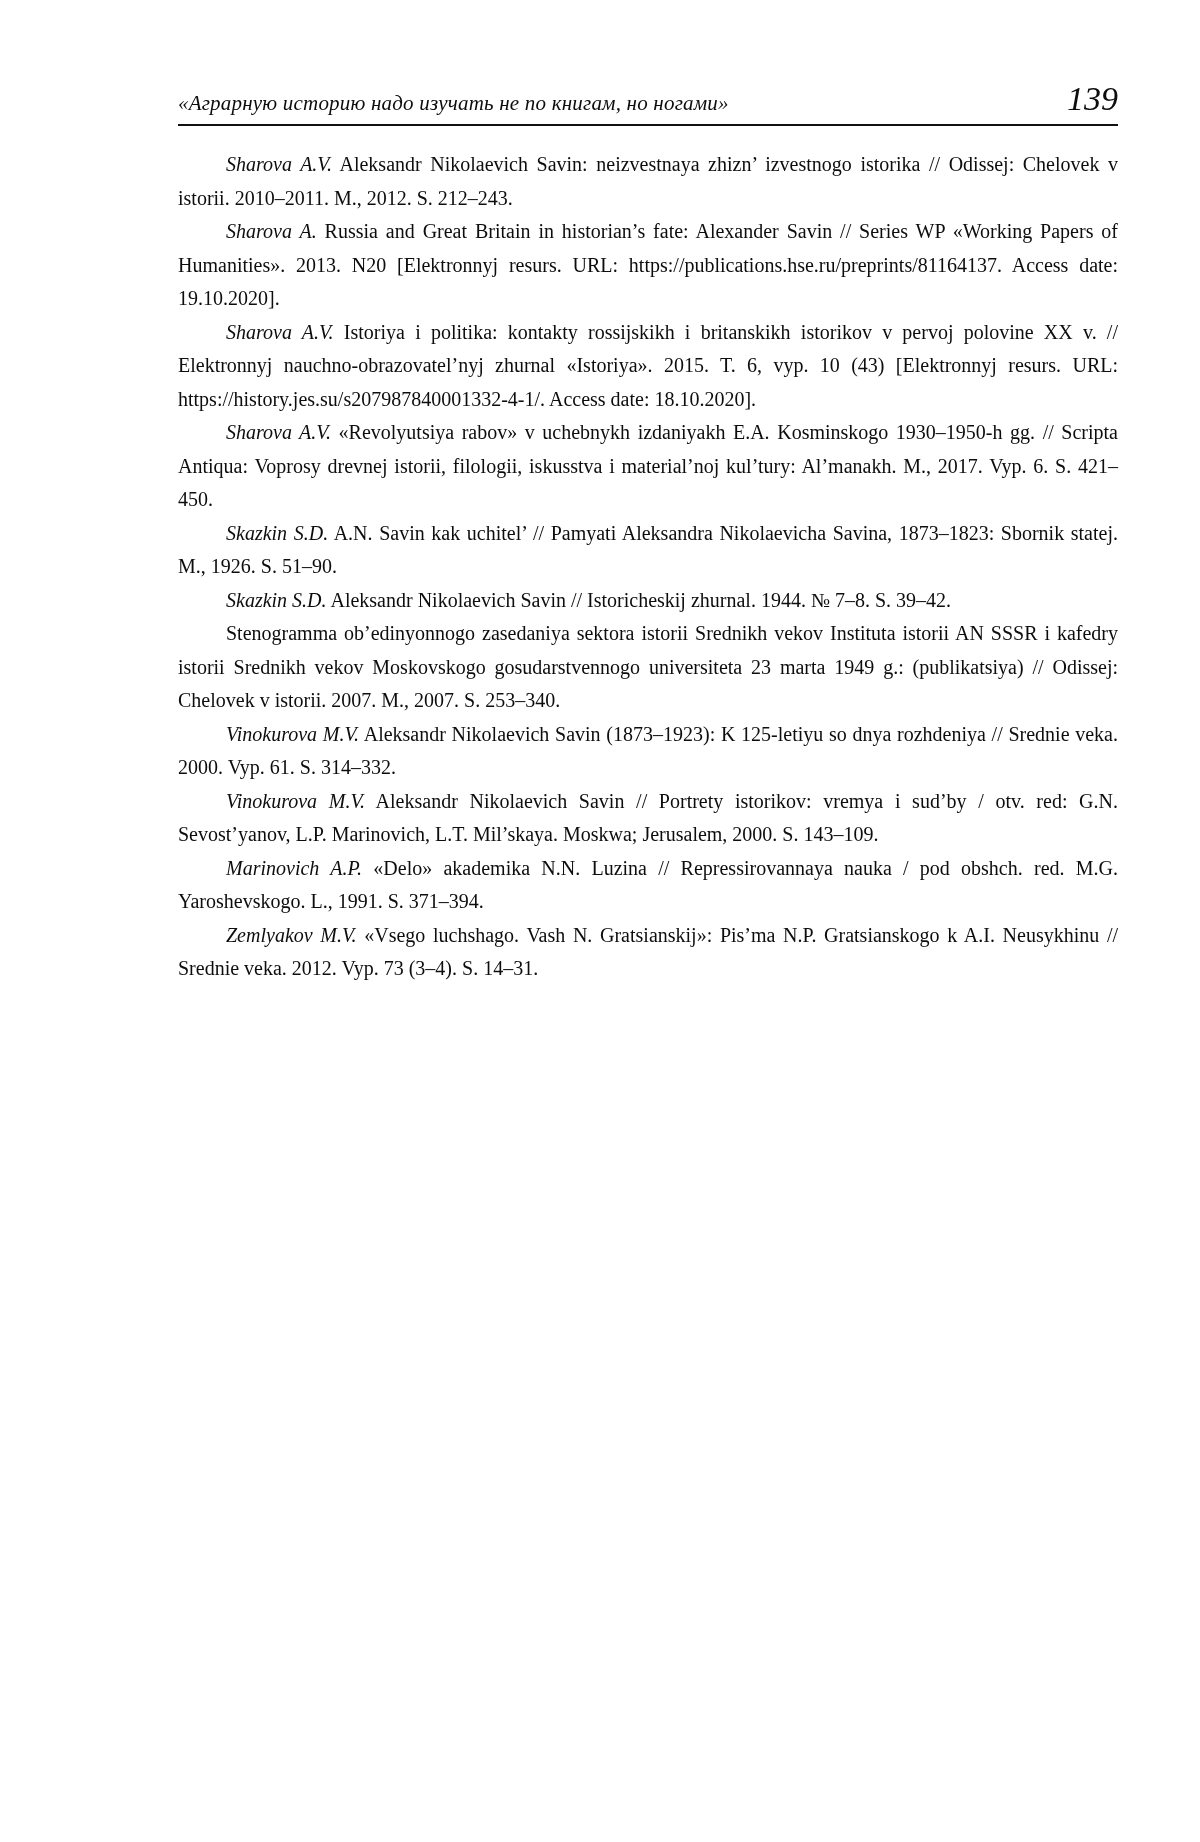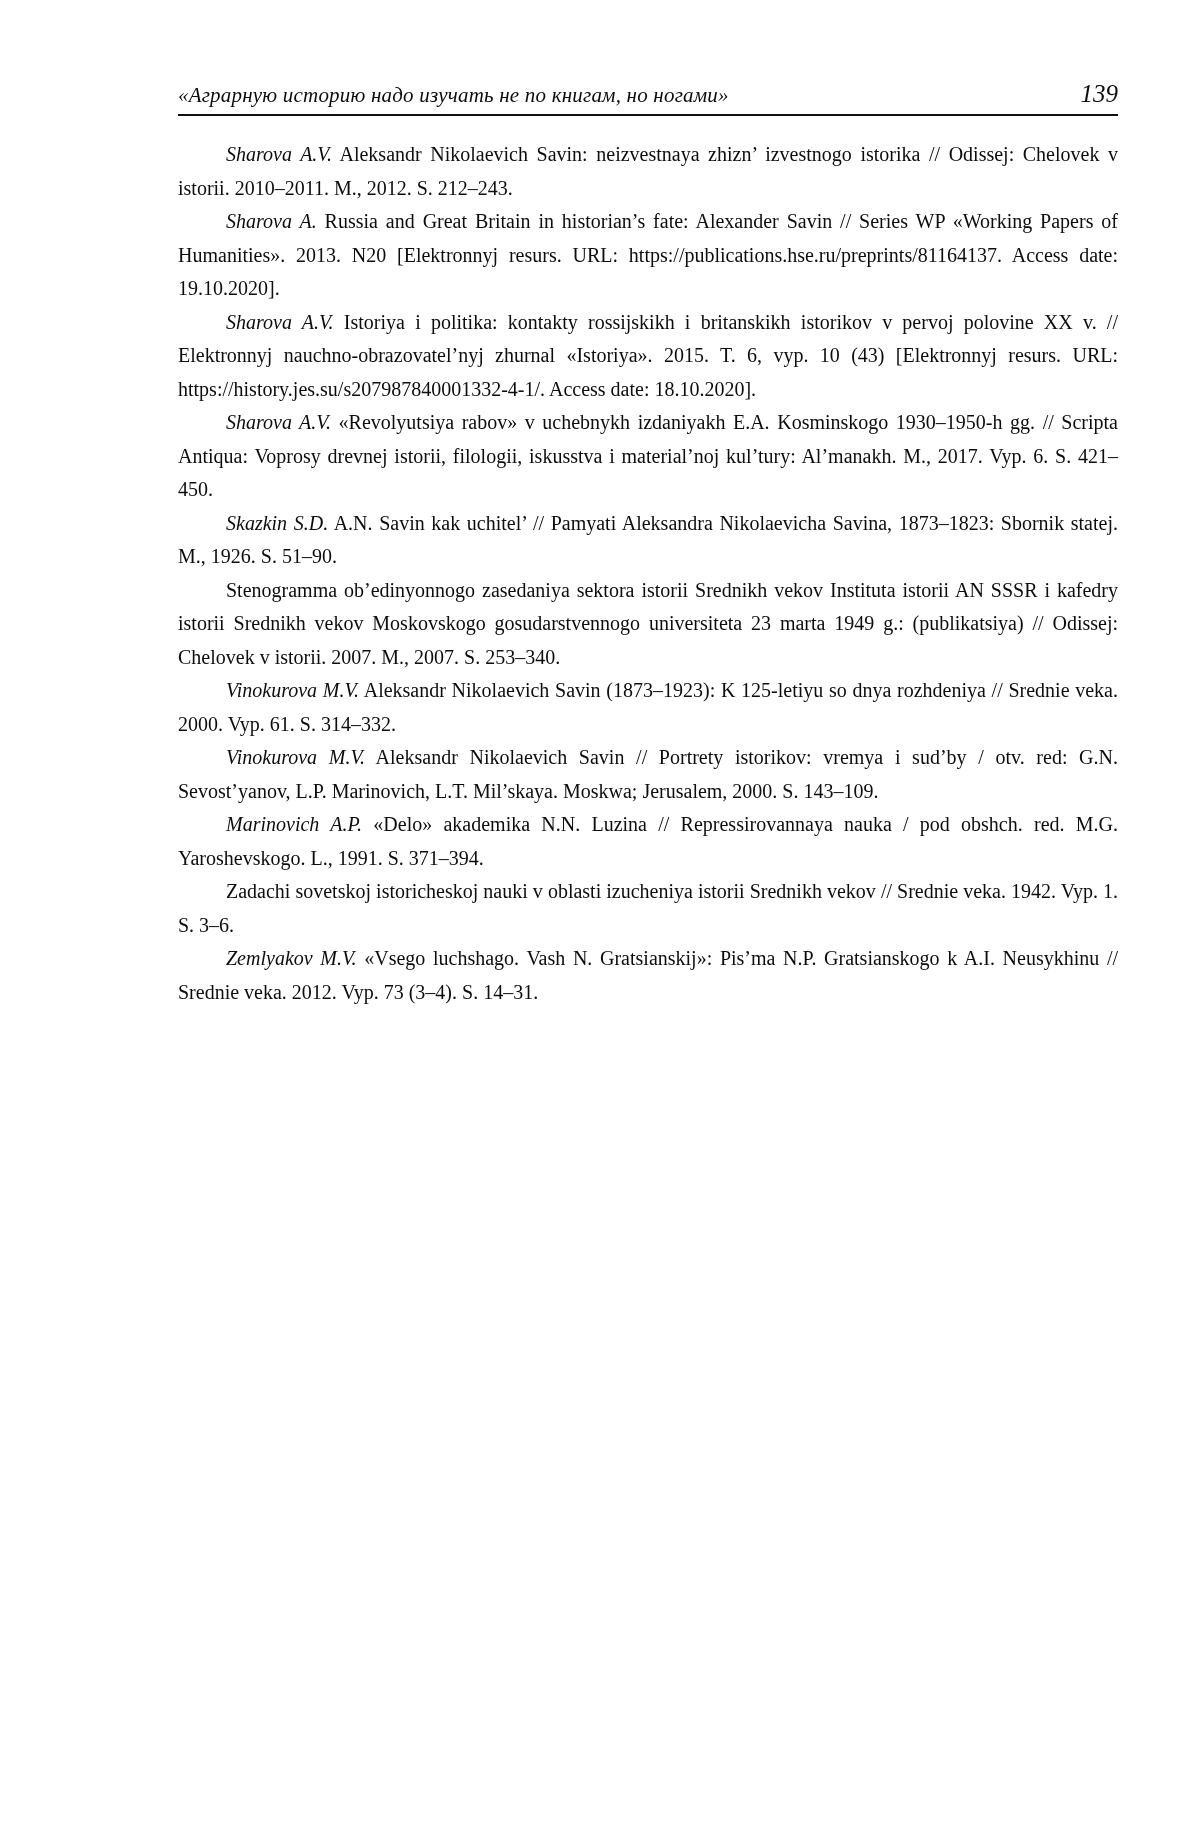--- a/index.html
+++ b/index.html
@@ -36,21 +36,21 @@
     padding: 0 0 6px 0;
   }
   .running-title {
     font-style: italic;
     font-size: 21px;
     letter-spacing: 0.2px;
     white-space: nowrap;
   }
   .page-number {
     font-style: italic;
-    font-size: 25px;
+    font-size: 34px;
     font-weight: normal;
   }
   .rule {
     width: 940px;
     margin: 0 auto;
     border-top: 2px solid #111;
   }
   .body-block {
     width: 940px;
     margin: 0 auto;
@@ -97,40 +97,40 @@
       </p>
 
       <p class="ref">
         <span class="au">Sharova A.V.</span><span> «Revolyutsiya rabov» v uchebnykh izdaniyakh E.A. Kosminskogo 1930–1950-h gg. // Scripta Antiqua: Voprosy drevnej istorii, filologii, iskusstva i material’noj kul’tury: Al’manakh. M., 2017. Vyp. 6. S. 421–450.</span>
       </p>
 
       <p class="ref">
         <span class="au">Skazkin S.D.</span><span> A.N. Savin kak uchitel’ // Pamyati Aleksandra Nikolaevicha Savina, 1873–1823: Sbornik statej. M., 1926. S. 51–90.</span>
       </p>
 
+      <p class="ref">
+        <span class="au">Skazkin S.D.</span><span> Aleksandr Nikolaevich Savin // Istoricheskij zhurnal. 1944. № 7–8. S. 39–42.</span>
+      </p>
 
       <p class="ref">
         <span class="au"></span><span>Stenogramma ob’edinyonnogo zasedaniya sektora istorii Srednikh vekov Instituta istorii AN SSSR i kafedry istorii Srednikh vekov Moskovskogo gosudarstvennogo universiteta 23 marta 1949 g.: (publikatsiya) // Odissej: Chelovek v istorii. 2007. M., 2007. S. 253–340.</span>
       </p>
 
       <p class="ref">
         <span class="au">Vinokurova M.V.</span><span> Aleksandr Nikolaevich Savin (1873–1923): K 125-letiyu so dnya rozhdeniya // Srednie veka. 2000. Vyp. 61. S. 314–332.</span>
       </p>
 
       <p class="ref">
         <span class="au">Vinokurova M.V.</span><span> Aleksandr Nikolaevich Savin // Portrety istorikov: vremya i sud’by / otv. red: G.N. Sevost’yanov, L.P. Marinovich, L.T. Mil’skaya. Moskwa; Jerusalem, 2000. S. 143–109.</span>
       </p>
 
       <p class="ref">
         <span class="au">Marinovich A.P.</span><span> «Delo» akademika N.N. Luzina // Repressirovannaya nauka / pod obshch. red. M.G. Yaroshevskogo. L., 1991. S. 371–394.</span>
       </p>
 
-      <p class="ref">
-        <span class="au"></span><span>Zadachi sovetskoj istoricheskoj nauki v oblasti izucheniya istorii Srednikh vekov // Srednie veka. 1942. Vyp. 1. S. 3–6.</span>
-      </p>
 
       <p class="ref">
         <span class="au">Zemlyakov M.V.</span><span> «Vsego luchshago. Vash N. Gratsianskij»: Pis’ma N.P. Gratsianskogo k A.I. Neusykhinu // Srednie veka. 2012. Vyp. 73 (3–4). S. 14–31.</span>
       </p>
 
     </div>
   </div>
 </div>
 
 </body></html>

